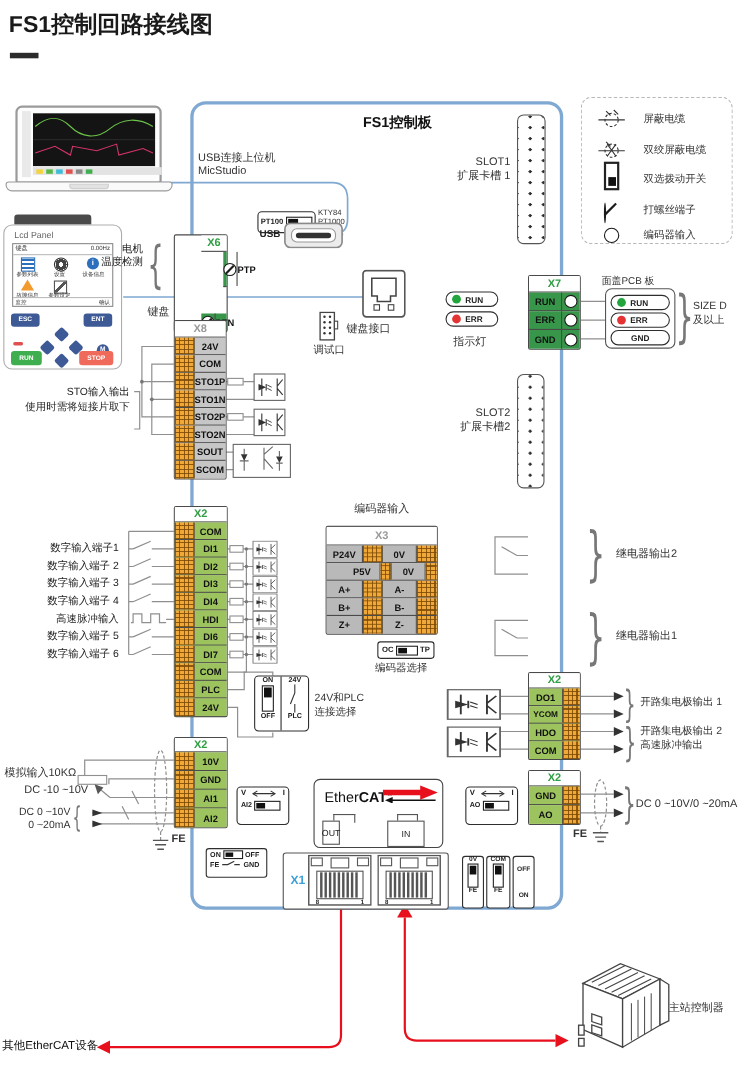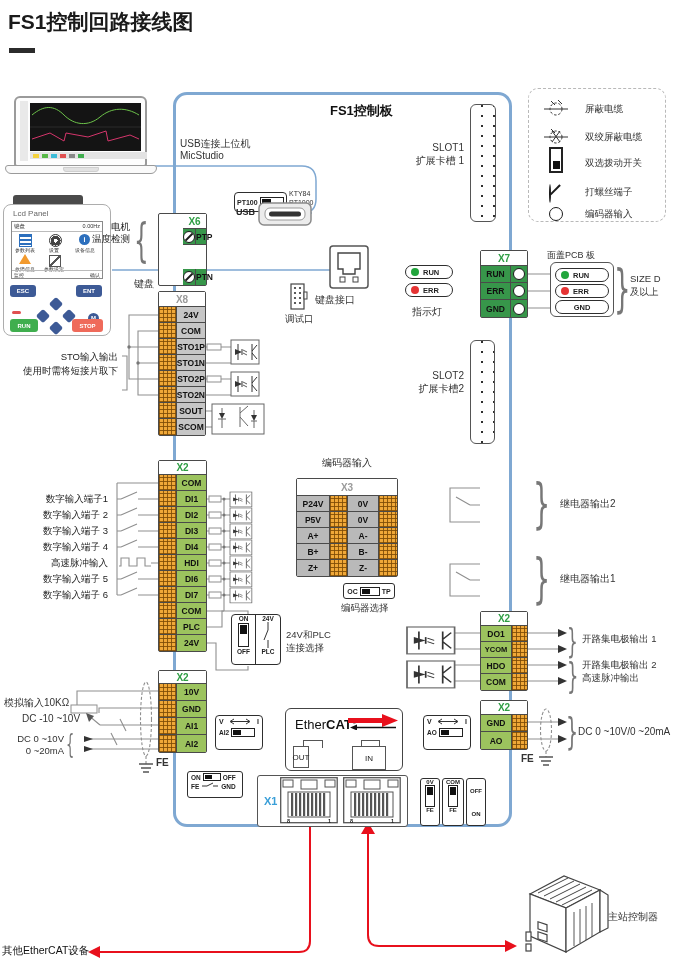--- a/index.html
+++ b/index.html
@@ -299,21 +299,21 @@
   </svg>
   <div class="abs t9" style="left:285px;top:312px;">调试口</div>
 
   <div class="abs ta-r" style="left:78px;top:221px;width:52px;font-size:9.5px;line-height:12px;">
     <div>电机</div>
       <div>温度检测</div>
   </div>
   <span class="brace" style="left:134px;top:217px;font-size:46px;">{</span>
   <div class="block" style="left:158px;top:213px;width:49px;padding-left:24px;">
     <div class="hdr green" style="height:15px;line-height:15px;">X6</div>
-    <div class="trow gdark" style="height:16px;">
+    <div class="trow gdark" style="height:32px;margin-left:20px;">
         <span class="iconcell">
           <span class="screw"></span>
         </span>
         <span class="cl">PTP</span>
       </div>
     <div class="trow gdark" style="height:16px;margin-top:24px;">
         <span class="iconcell">
           <span class="screw"></span>
         </span>
         <span class="cl">PTN</span>
@@ -503,21 +503,21 @@
 
   <div class="abs t10" style="left:322px;top:456px;">编码器输入</div>
   <div class="block" style="left:296px;top:478px;width:102px;">
     <div class="hdr gray" style="height:17px;line-height:17px;">X3</div>
     <div class="trow gray2" style="height:16px;">
       <span class="cl" style="flex:0 0 32px;border-right:1px solid #4a4a4a;">P24V</span>
         <span class="pin" style="width:19px;"></span>
       <span class="cl" style="flex:0 0 30px;border-right:1px solid #4a4a4a;">0V</span>
         <span class="pin" style="width:19px;border-right:none;"></span>
     </div>
-    <div class="trow gray2" style="height:16px;">
+    <div class="trow gray2" style="height:16px;padding-left:16px;">
       <span class="cl" style="flex:0 0 32px;border-right:1px solid #4a4a4a;">P5V</span>
         <span class="pin" style="width:19px;"></span>
       <span class="cl" style="flex:0 0 30px;border-right:1px solid #4a4a4a;">0V</span>
         <span class="pin" style="width:19px;border-right:none;"></span>
     </div>
     <div class="trow gray2" style="height:16px;">
       <span class="cl" style="flex:0 0 32px;border-right:1px solid #4a4a4a;">A+</span>
         <span class="pin" style="width:19px;"></span>
       <span class="cl" style="flex:0 0 30px;border-right:1px solid #4a4a4a;">A-</span>
         <span class="pin" style="width:19px;border-right:none;"></span>

